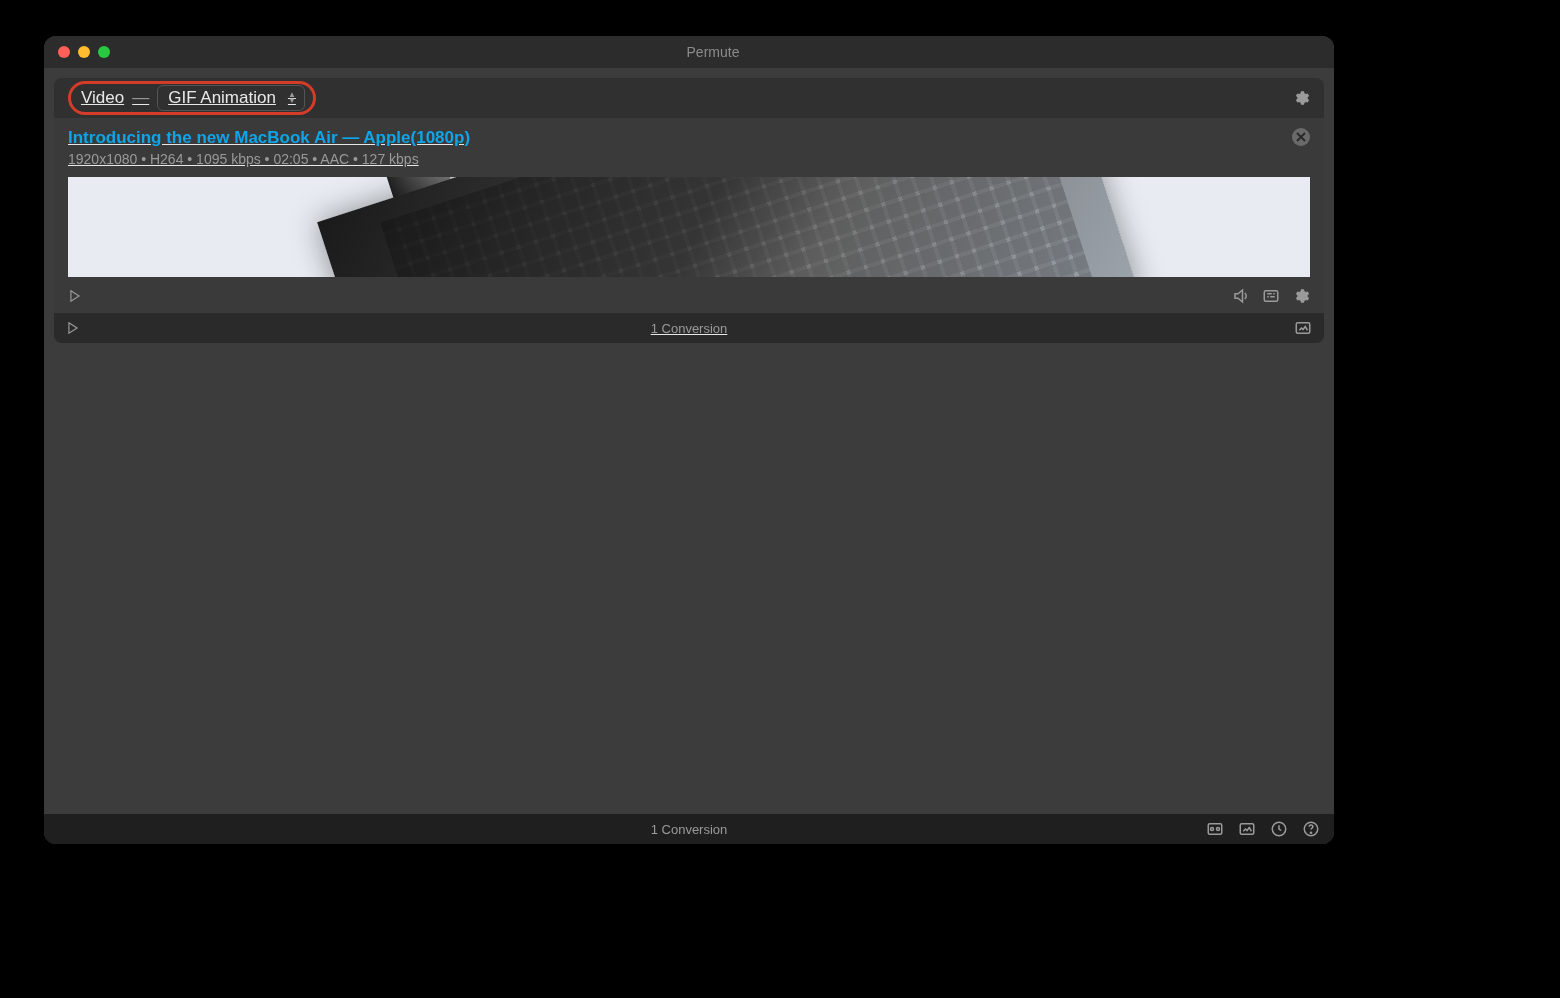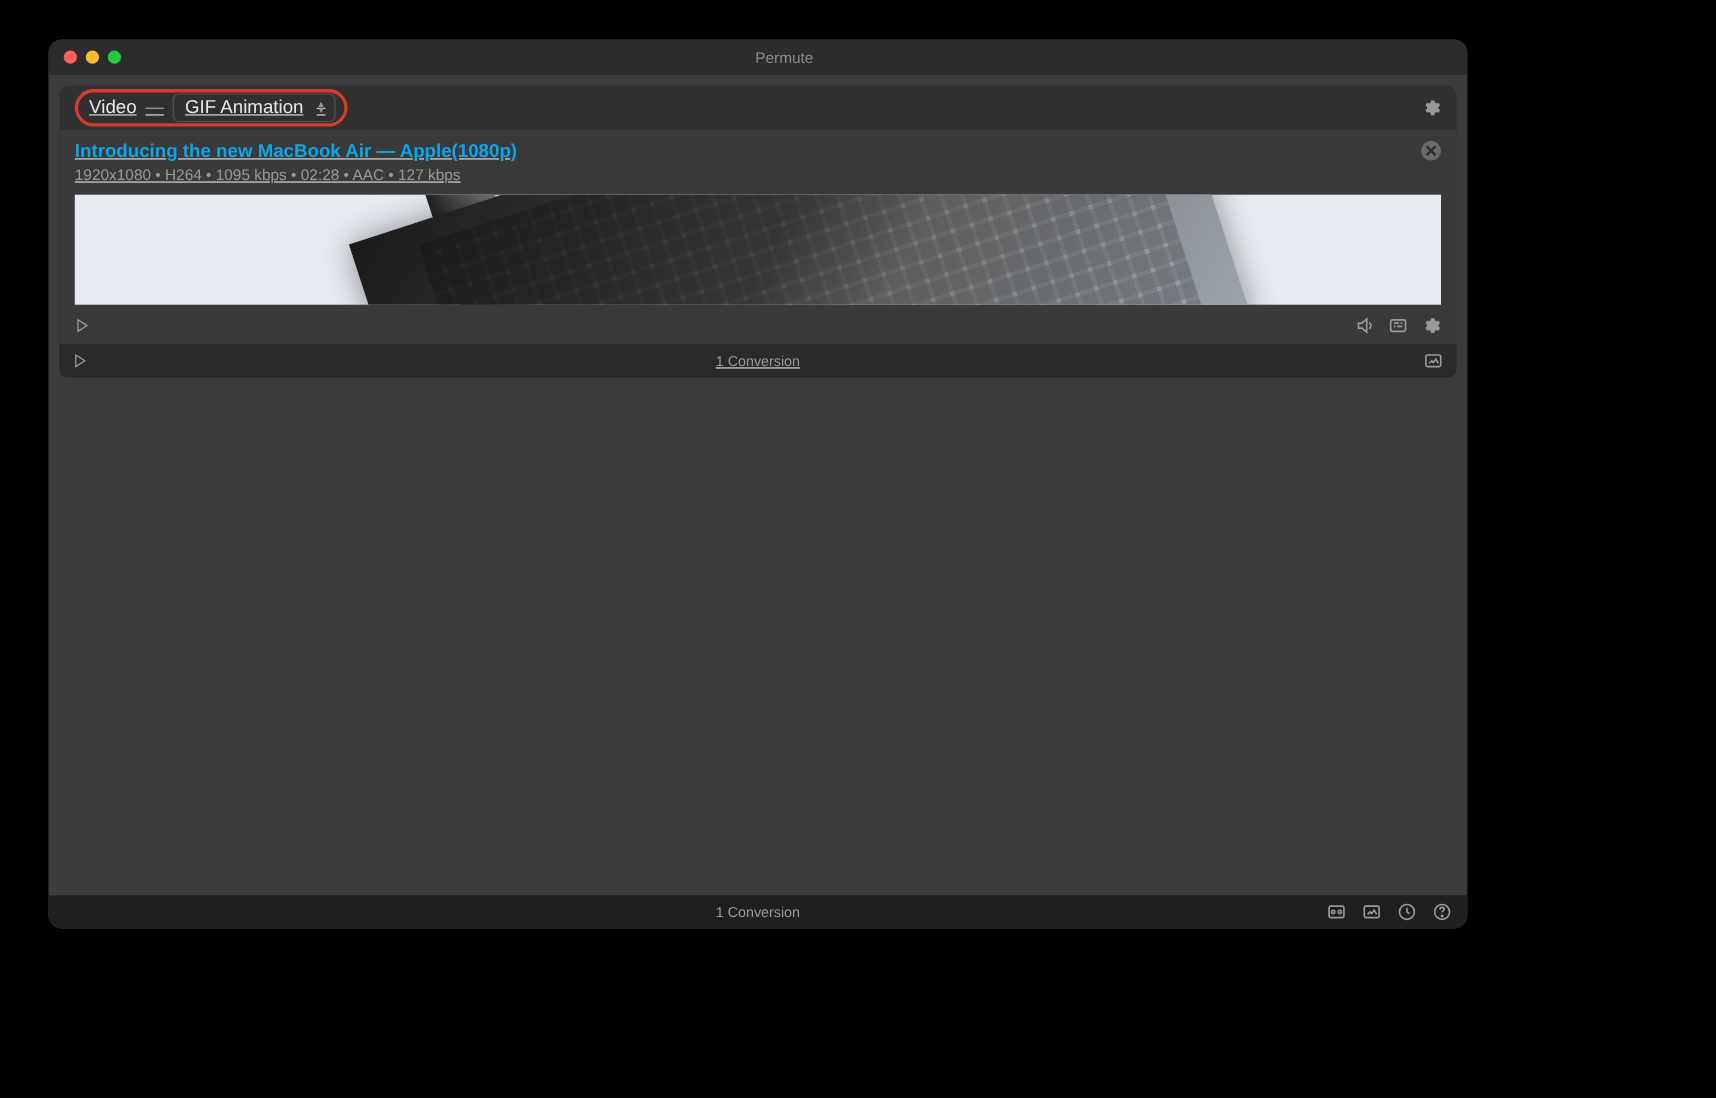--- a/index.html
+++ b/index.html
@@ -234,21 +234,21 @@
         </div>
       </div>
 
       <div class="file-card">
         <div class="remove-btn">
           <svg width="10" height="10" viewBox="0 0 10 10">
               <path d="M1 1l8 8M9 1l-8 8" stroke="#2a2a2a" stroke-width="2"></path>
             </svg>
         </div>
         <div class="file-title">Introducing the new MacBook Air — Apple(1080p)</div>
-        <div class="file-meta">1920x1080 • H264 • 1095 kbps • 02:28 • AAC • 127 kbps</div>
+        <div class="file-meta">1920x1080 • H264 • 1095 kbps • 02:05 • AAC • 127 kbps</div>
 
         <div class="thumb-wrap">
           <div class="thumb-side"></div>
           <div class="thumb-keyboard"></div>
         </div>
 
         <div class="card-footer">
           <span class="play-icon">
             <svg width="14" height="14" viewBox="0 0 24 24" fill="none" stroke="currentColor" stroke-width="2">
                 <polygon points="5,3 19,12 5,21"></polygon>

